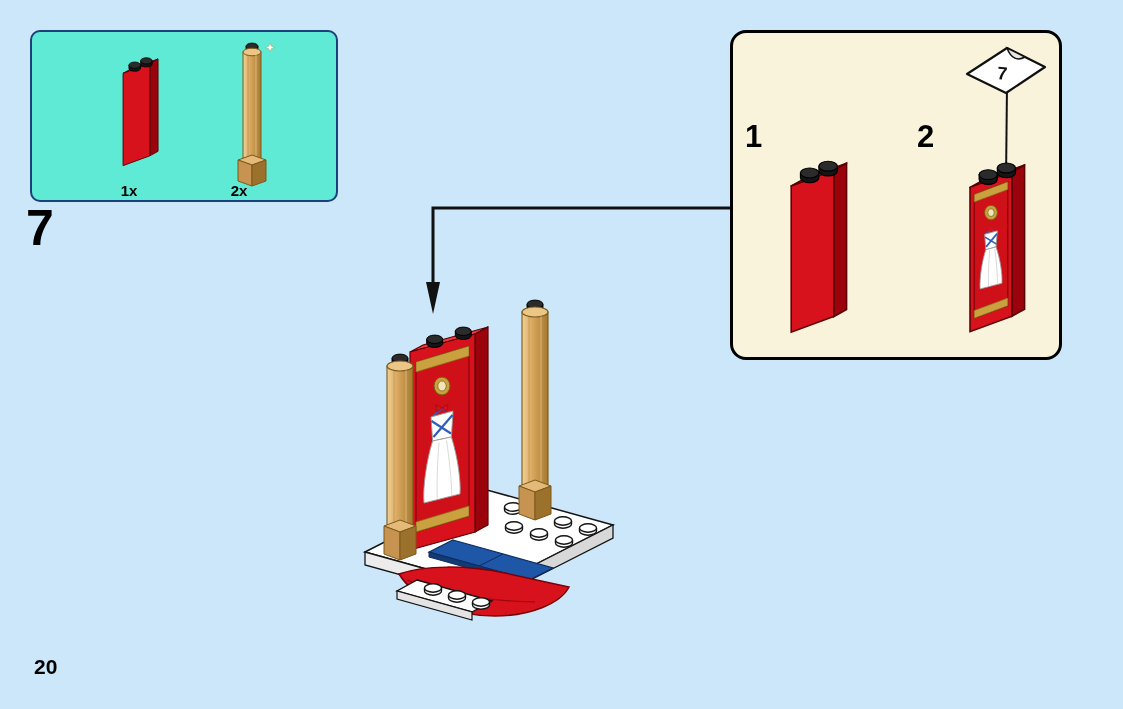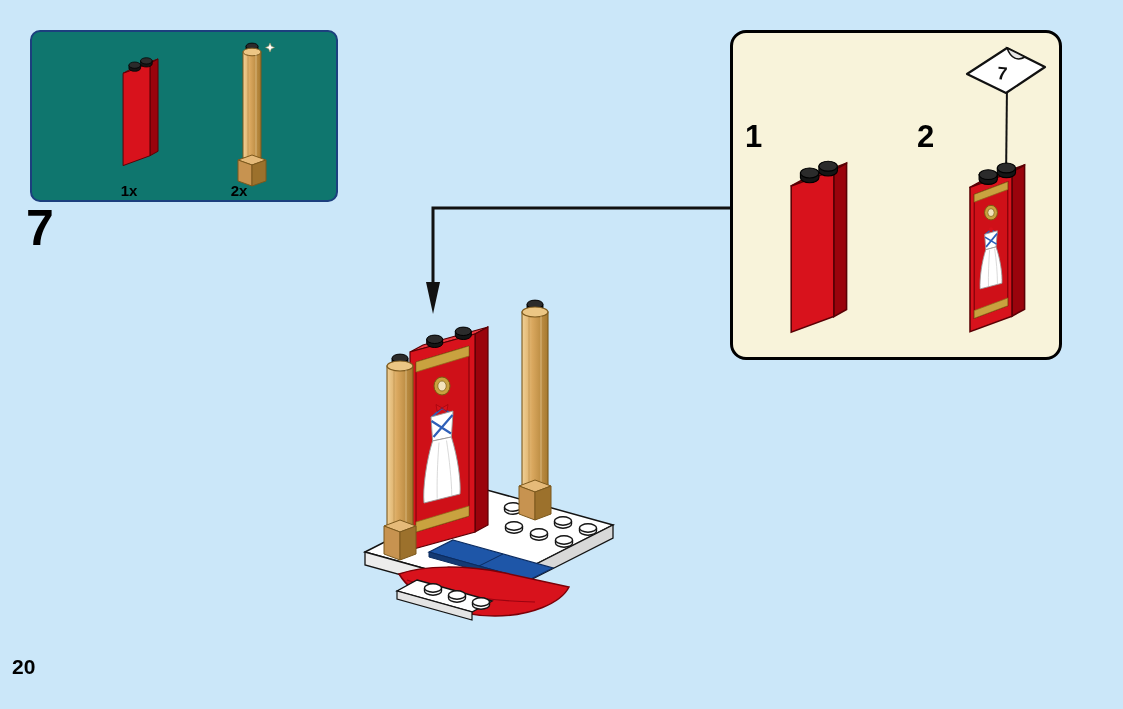--- a/index.html
+++ b/index.html
@@ -1,22 +1,22 @@
 <!DOCTYPE html>
 <html><head>
 <meta charset="utf-8">
 <style>
   *{margin:0;padding:0;box-sizing:border-box}
   html,body{width:1123px;height:709px}
   body{position:relative;background:#cbe7f9;font-family:"Liberation Sans",sans-serif;overflow:hidden;color:#000}
   .abs{position:absolute}
-  .parts-box{left:30px;top:30px;width:308px;height:172px;background:#0f766e;border:2px solid #1c3f7e;border-radius:10px}
+  .parts-box{left:30px;top:30px;width:308px;height:172px;background:#5eead4;border:2px solid #1c3f7e;border-radius:10px}
   .count-label{position:absolute;font-weight:bold;font-size:15px;text-align:center;width:50px;top:150px}
   .step-number{left:26px;top:203px;font-size:50px;font-weight:bold;line-height:1}
-  .page-number{left:12px;top:655px;font-size:21px;font-weight:bold}
+  .page-number{left:34px;top:655px;font-size:21px;font-weight:bold}
   .callout{left:730px;top:30px;width:332px;height:330px;background:#f8f3da;border:3px solid #000;border-radius:16px}
   .substep{position:absolute;font-size:31px;font-weight:bold;top:86px}
   svg{display:block}
   svg text{font-family:"Liberation Sans",sans-serif}
 </style>
 </head>
 <body>
 
 <div class="abs parts-box">
 

